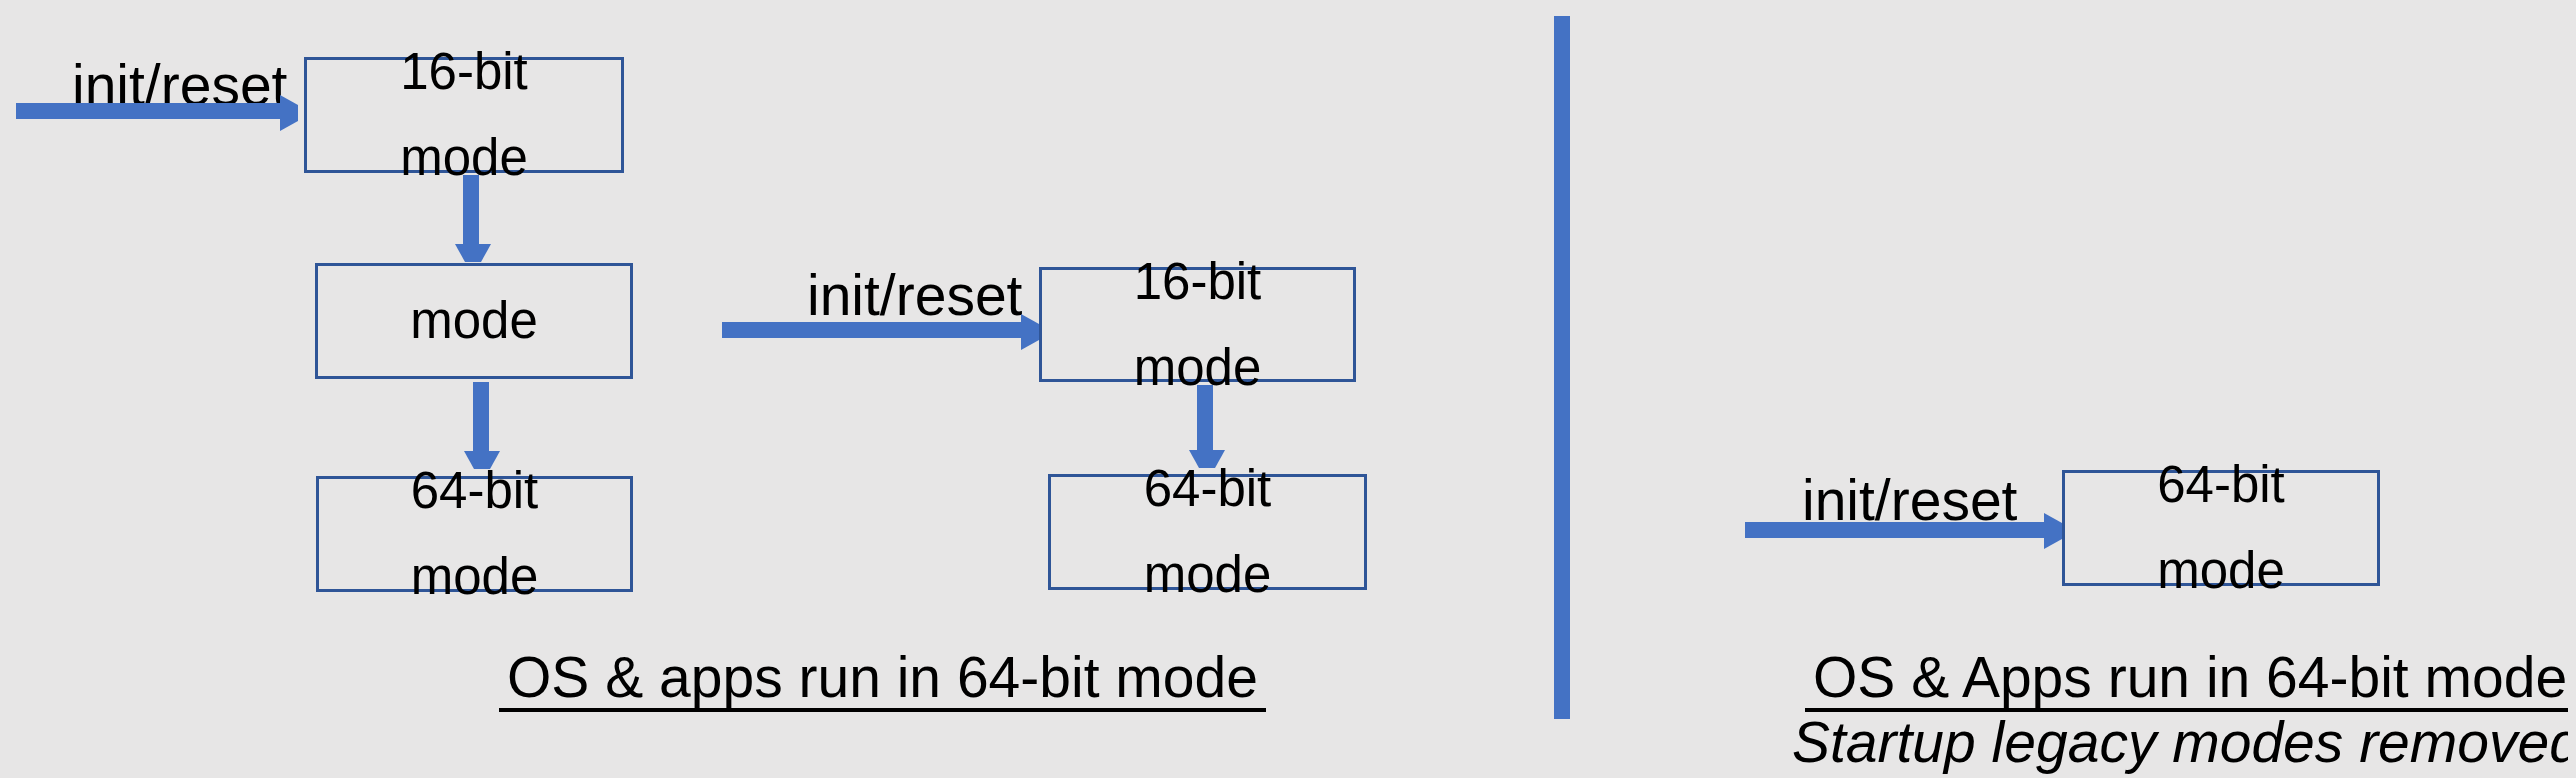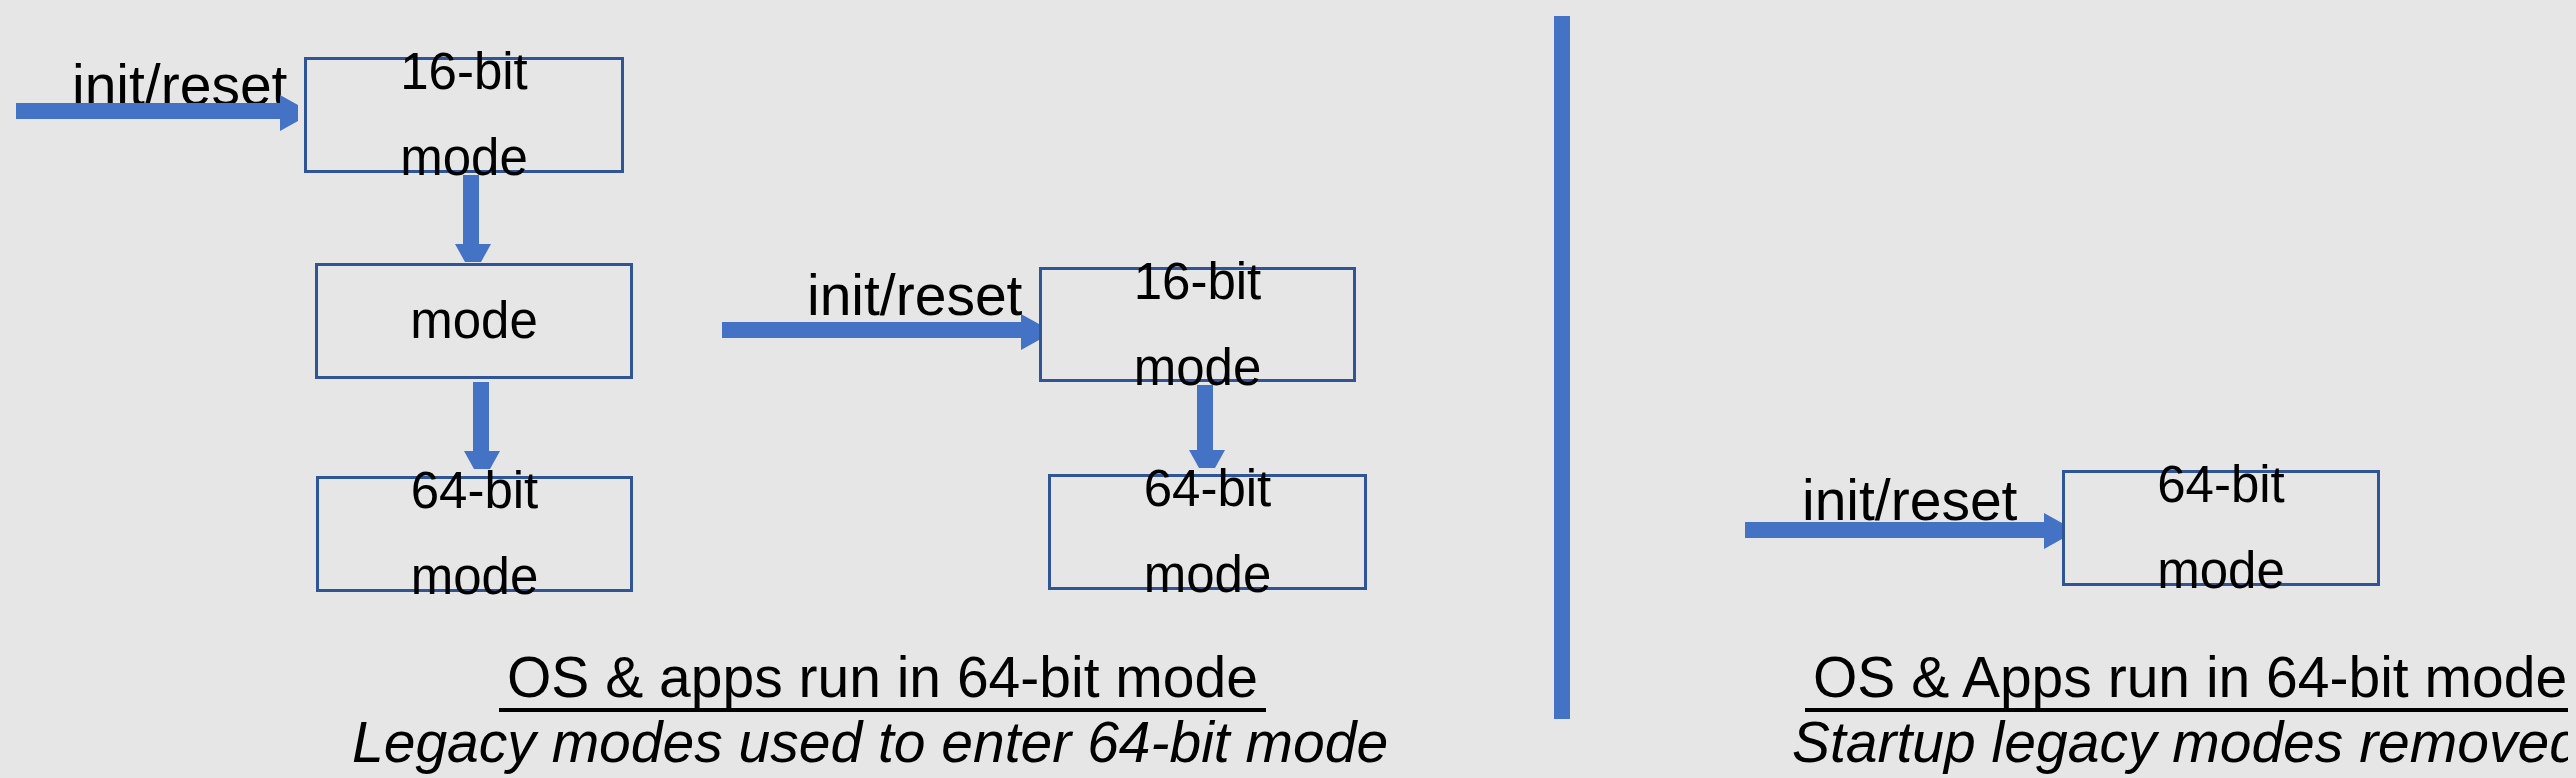--- a/index.html
+++ b/index.html
@@ -125,21 +125,20 @@
     <div class="tri-down" style="left:1173px; top:434px;"></div>
 
     <div class="mode-box" style="left:1032px; top:458px; width:319px; height:116px;">
       <div>64-bit</div>
       <div>mode</div>
     </div>
 
     <div class="caption" style="left:475px; top:617px; width:760px;">
       <span class="underlined">OS &amp; apps run in 64-bit mode</span>
     </div>
-    <div class="caption italic" style="left:328px; top:690px; width:1048px;">Legacy modes used to enter 64-bit mode</div>
   </div>
 
   <div class="divider"></div>
 
   <div class="group">
 
     <span class="flow-label" style="left:1778px; top:448px;">init/reset</span>
 
     <div class="hline" style="left:1729px; top:506px; width:299px;"></div>
     <div class="tri-right" style="left:2028px; top:497px;"></div>

